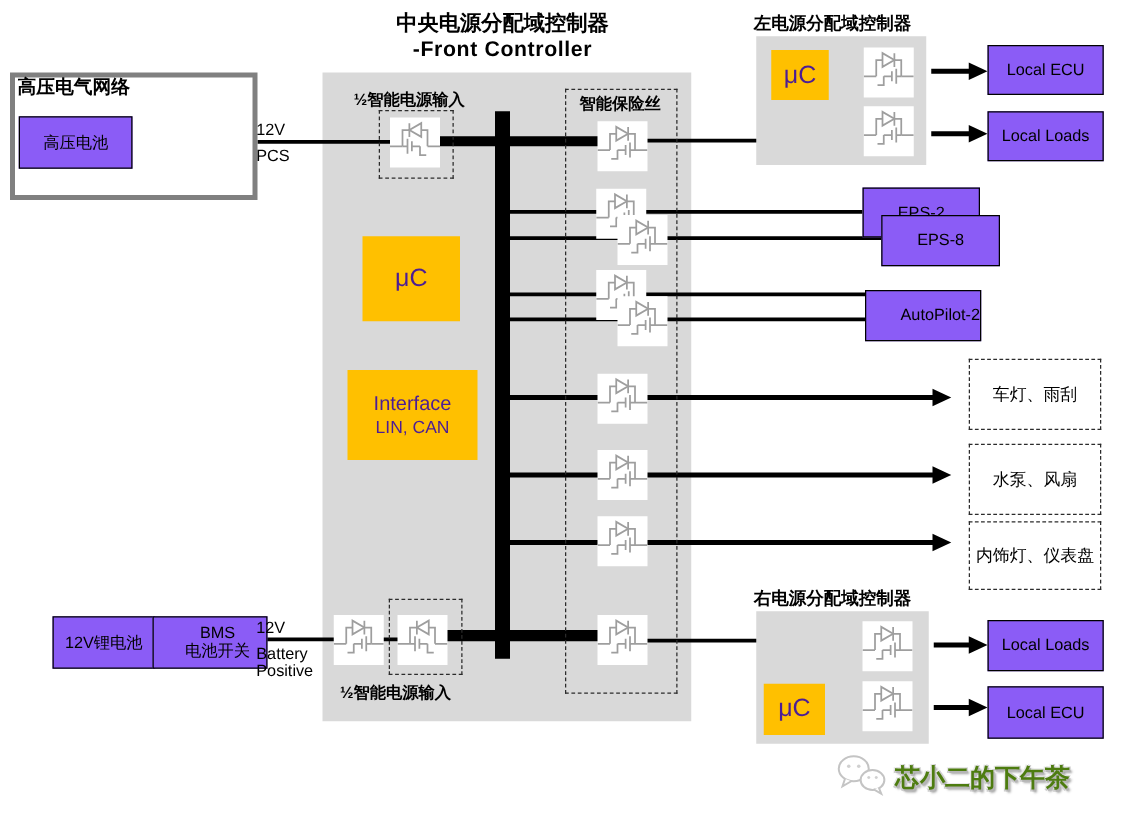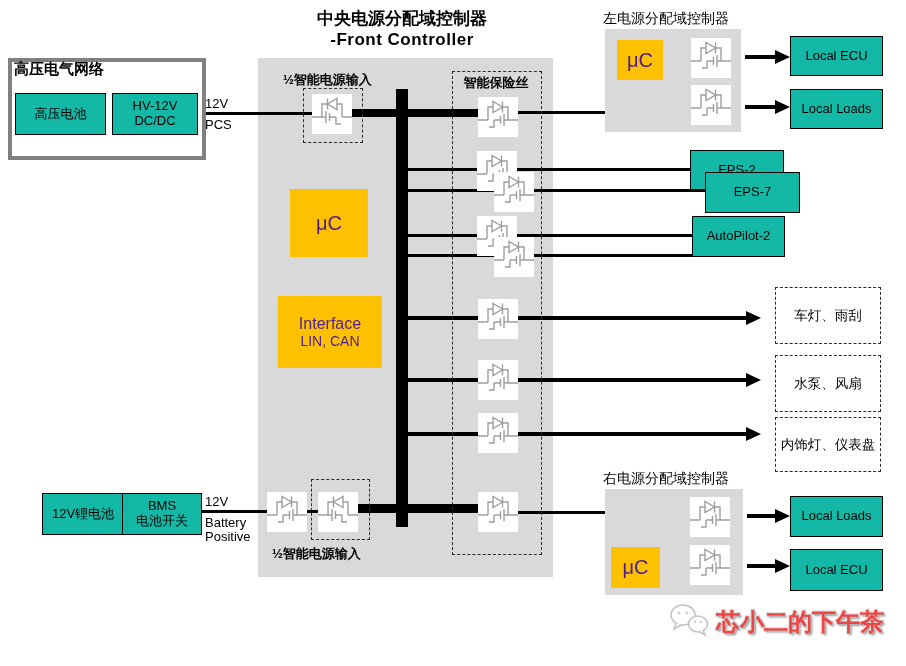--- a/index.html
+++ b/index.html
@@ -1,42 +1,42 @@
 <!DOCTYPE html>
 <html><head>
 <meta charset="utf-8">
 <style>
   html,body{margin:0;padding:0;background:#fff;}
   #canvas{position:relative;width:906px;height:666px;background:#fff;overflow:hidden;
           font-family:"Liberation Sans","DejaVu Sans",sans-serif;color:#000;}
-  .box{position:absolute;background:#14b8a6;border:1.5px solid #000;display:flex;
+  .box{position:absolute;background:#8b5cf6;border:1.5px solid #000;display:flex;
        align-items:center;justify-content:center;text-align:center;font-size:13px;line-height:1.15;z-index:3;}
   .dashed{position:absolute;border:1.5px dashed #2b2b2b;background:transparent;z-index:4;}
   .dashed-load{position:absolute;border:1.5px dashed #2b2b2b;background:#fff;display:flex;
        align-items:center;justify-content:center;font-size:13.5px;z-index:3;}
   .panel{position:absolute;background:#d9d9d9;z-index:0;}
   .yellow{position:absolute;background:#ffc000;color:#4c1d95;display:flex;flex-direction:column;
        align-items:center;justify-content:center;z-index:3;text-align:center;}
   .hline{position:absolute;background:#000;height:3px;z-index:1;}
   .hline-thick{position:absolute;background:#000;z-index:1;}
   .vbus{position:absolute;background:#000;z-index:1;}
   .arrowhead{position:absolute;width:0;height:0;border-top:7px solid transparent;
        border-bottom:7px solid transparent;border-left:15px solid #000;z-index:2;}
   .mos{position:absolute;width:40px;height:40px;background:#fff;z-index:2;}
   .mos svg{width:100%;height:100%;display:block;}
   .flip svg{transform:scaleX(-1);}
-  .sec-title{position:absolute;font-size:14px;font-weight:normal;white-space:nowrap;z-index:5;}
+  .sec-title{position:absolute;font-size:14px;font-weight:bold;white-space:nowrap;z-index:5;}
   .lbl{position:absolute;font-size:13px;white-space:nowrap;z-index:5;}
   .title-block{position:absolute;left:252px;top:7px;width:300px;text-align:center;z-index:5;}
   .title-block .t1{font-size:17px;font-weight:bold;}
   .title-block .t2{font-size:17px;font-weight:bold;letter-spacing:0.5px;}
   .hv-outer{position:absolute;left:8px;top:58px;width:190px;height:94px;border:4px solid #808080;background:#fff;z-index:2;}
   .hv-title{position:absolute;left:14px;top:60px;font-size:15px;font-weight:bold;z-index:5;}
   .watermark{position:absolute;left:668px;top:602px;display:flex;align-items:center;gap:6px;z-index:6;}
-  .watermark .wm-text{font-size:24px;font-weight:bold;color:#ef4444;
+  .watermark .wm-text{font-size:20px;font-weight:bold;color:#4d7c0f;
        text-shadow:1px 1px 0 #b5b5b5,-1px -1px 0 #e8e8e8,1px -1px 0 #cfcfcf,-1px 1px 0 #cfcfcf,2px 2px 2px #9a9a9a;}
   .mc-text{font-size:20px;}
 </style>
 </head>
 <body>
 
 <div id="canvas">
 
   <svg width="0" height="0" style="position:absolute">
     <defs>
@@ -58,24 +58,20 @@
   </div>
 
   <div class="panel" style="left:258px;top:58px;width:295px;height:519px;"></div>
 
   <div class="hv-outer"></div>
   <div class="hv-title">高压电气网络</div>
   <div class="box" style="left:15px;top:93px;width:89px;height:40px;">
     <span>高压电池</span>
   </div>
   <div class="hline" style="left:104px;top:112px;width:8px;"></div>
-  <div class="box" style="left:112px;top:93px;width:84px;height:40px;flex-direction:column;">
-    <span>HV-12V</span>
-    <span>DC/DC</span>
-  </div>
   <div class="lbl" style="left:205px;top:96px;">12V</div>
   <div class="lbl" style="left:205px;top:117px;">PCS</div>
 
   <div class="hline" style="left:198px;top:112px;width:116px;"></div>
   <div class="hline-thick" style="left:350px;top:109px;width:130px;height:8px;"></div>
   <div class="hline" style="left:516px;top:111px;width:90px;"></div>
 
   <div class="vbus" style="left:396px;top:89px;width:12px;height:438px;"></div>
 
   <div class="lbl" style="left:283px;top:71px;font-weight:bold;">½智能电源输入</div>
@@ -195,40 +191,40 @@
     <span>Local ECU</span>
   </div>
   <div class="box" style="left:790px;top:89px;width:91px;height:38px;">
     <span>Local Loads</span>
   </div>
 
   <div class="box" style="left:690px;top:150px;width:92px;height:38px;">
     <span>EPS-2</span>
   </div>
   <div class="box" style="left:705px;top:172px;width:93px;height:39px;z-index:4;">
-    <span>EPS-7</span>
-  </div>
-  <div class="box" style="left:692px;top:216px;width:91px;height:39px;">
+    <span>EPS-8</span>
+  </div>
+  <div class="box" style="left:692px;top:232px;width:91px;height:39px;justify-content:flex-end;">
     <span>AutoPilot-2</span>
   </div>
 
   <div class="dashed-load" style="left:775px;top:287px;width:104px;height:55px;">
     <span>车灯、雨刮</span>
   </div>
   <div class="dashed-load" style="left:775px;top:355px;width:104px;height:55px;">
     <span>水泵、风扇</span>
   </div>
   <div class="dashed-load" style="left:775px;top:417px;width:104px;height:53px;">
     <span>内饰灯、仪表盘</span>
   </div>
 
   <div class="box" style="left:42px;top:493px;width:80px;height:40px;">
     <span>12V锂电池</span>
   </div>
-  <div class="box" style="left:122px;top:493px;width:78px;height:40px;flex-direction:column;">
+  <div class="box" style="left:122px;top:493px;width:78px;height:40px;flex-direction:column;padding-left:12px;">
     <span>BMS</span>
     <span>电池开关</span>
   </div>
   <div class="lbl" style="left:205px;top:494px;">12V</div>
   <div class="lbl" style="left:205px;top:515px;">Battery</div>
   <div class="lbl" style="left:205px;top:529px;">Positive</div>
 
   <div class="sec-title" style="left:603px;top:470px;">右电源分配域控制器</div>
   <div class="panel" style="left:605px;top:489px;width:138px;height:106px;z-index:1;"></div>
   <div class="mos flip" style="left:690px;top:497px;">

